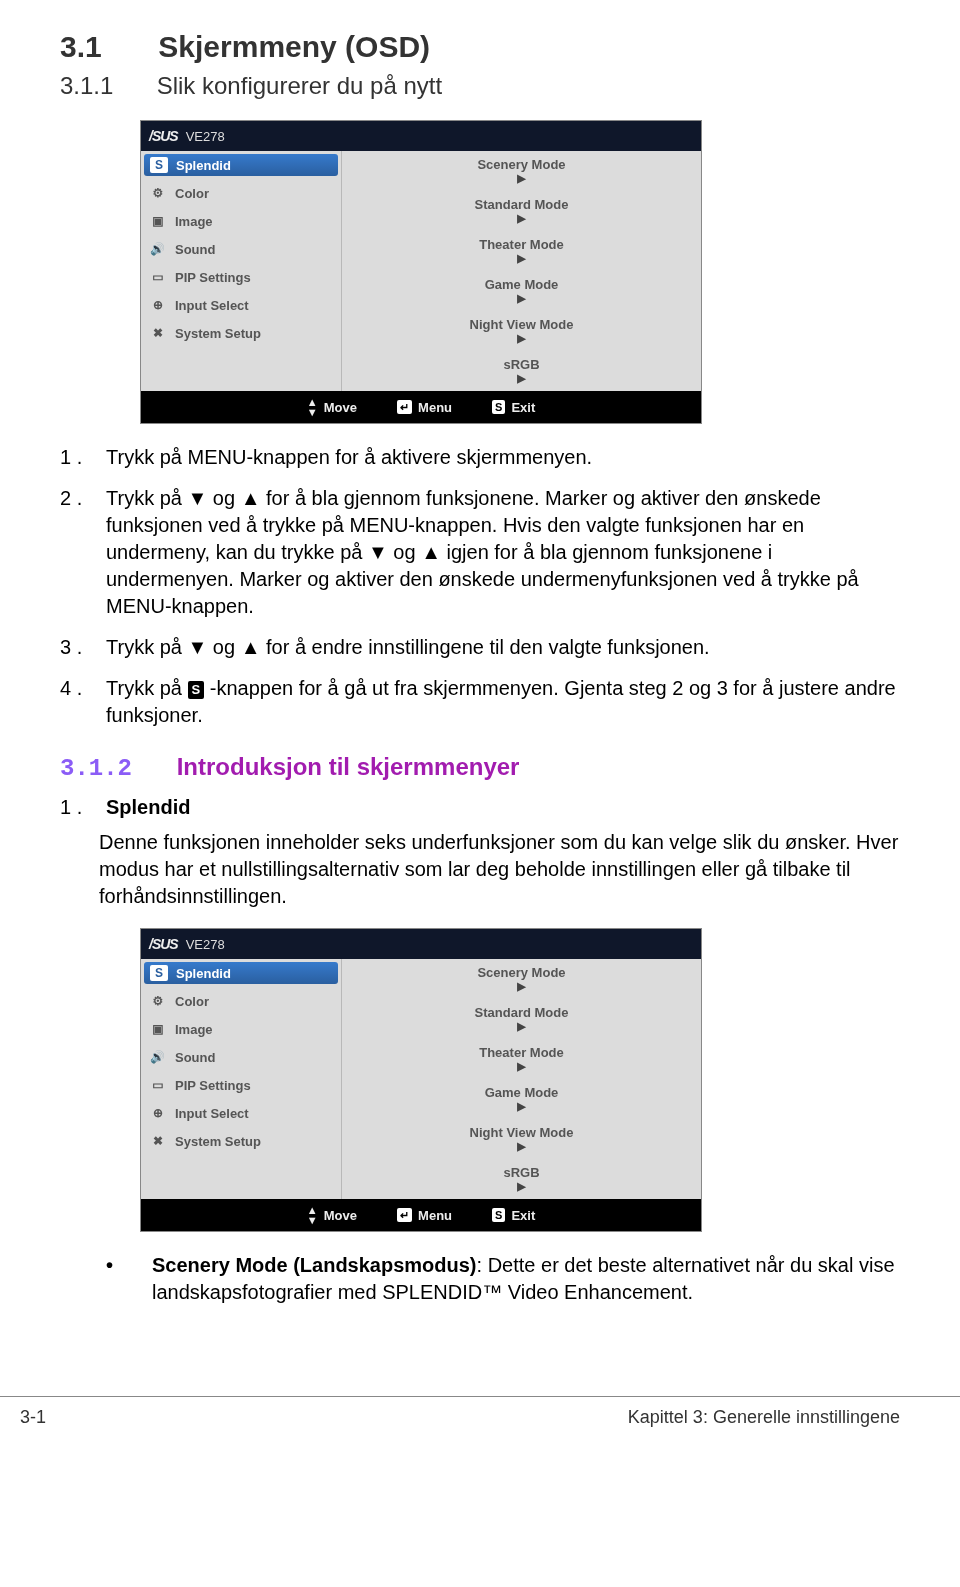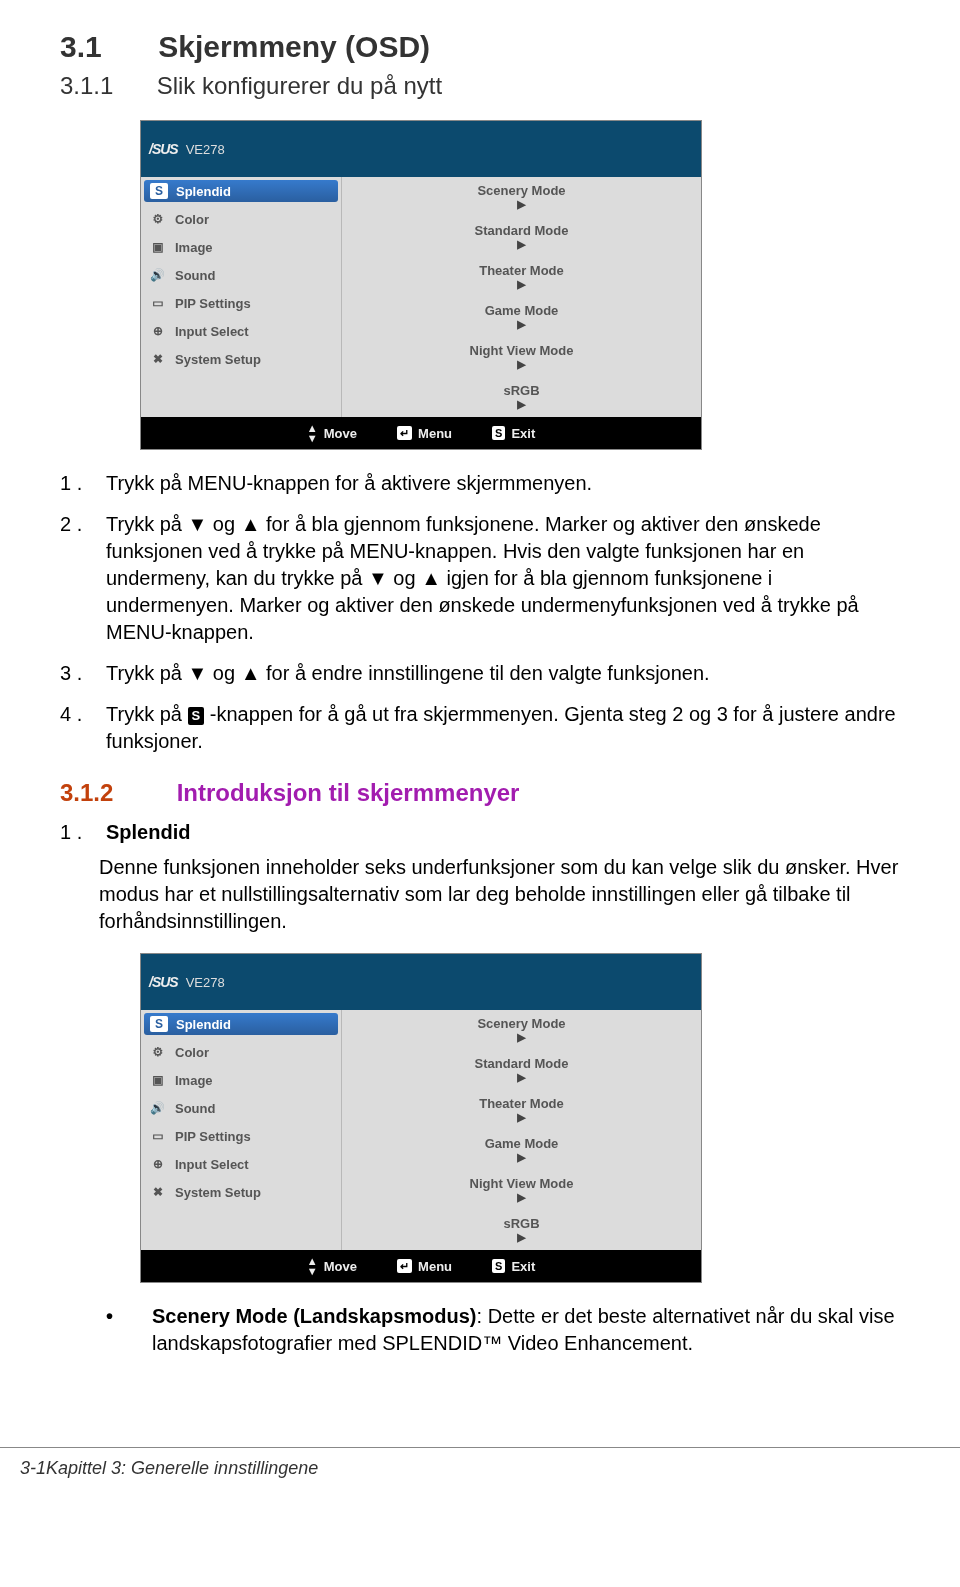--- a/index.html
+++ b/index.html
@@ -27,35 +27,35 @@
     margin: 0 0 20px 0;
     color: #333;
   }
   .heading2 .num { display:inline-block; width: 90px; }
   .heading3 {
     font-size: 24px;
     font-weight: bold;
     margin: 24px 0 12px 0;
     color: #333;
   }
-  .heading3 .num { display:inline-block; width: 110px; color:#c2410c; }
+  .heading3 .num { display:inline-block; width: 110px; color:#8b5cf6;font-family:Liberation Mono, monospace; }
   .heading3 .txt { color:#a21caf; }
 
   
   .osd {
     width: 560px;
     margin: 0 auto 20px 80px;
     border: 1px solid #888;
     font-size: 13px;
     color:#444;
   }
   .osd-header {
-    background: #0c4a6e;
+    background: #0f172a;
     color: #ddd;
-    padding: 20px 8px;
+    padding: 7px 8px;
     font-size: 13px;
     display:flex;
     align-items:center;
     gap:8px;
   }
   .asus-logo {
     font-style: italic;
     font-weight: bold;
     letter-spacing: -1px;
     color:#eee;
@@ -185,24 +185,23 @@
     font-size:20px;
     line-height:1.35;
     margin-bottom:10px;
   }
   ul.bullets > li .dot { width:46px; flex-shrink:0; font-weight:bold; }
   .footer-row {
     border-top: 1px solid #888;
     margin-top: 40px;
     padding: 10px 60px 0 20px;
     display:flex;
-    justify-content:flex-start;
+    justify-content:space-between;
     font-size:18px;
     color:#333;
-    font-style:italic;
   }
 </style>
 </head>
 <body>
 
 <div class="page">
 
   <div class="heading1">
     <span class="num">3.1</span>
     <span>Skjermmeny (OSD)</span>

